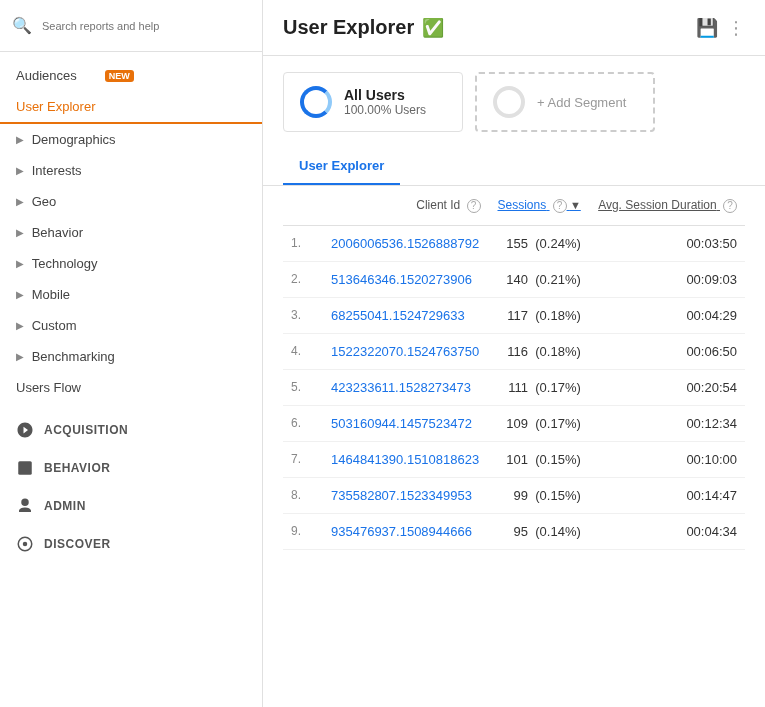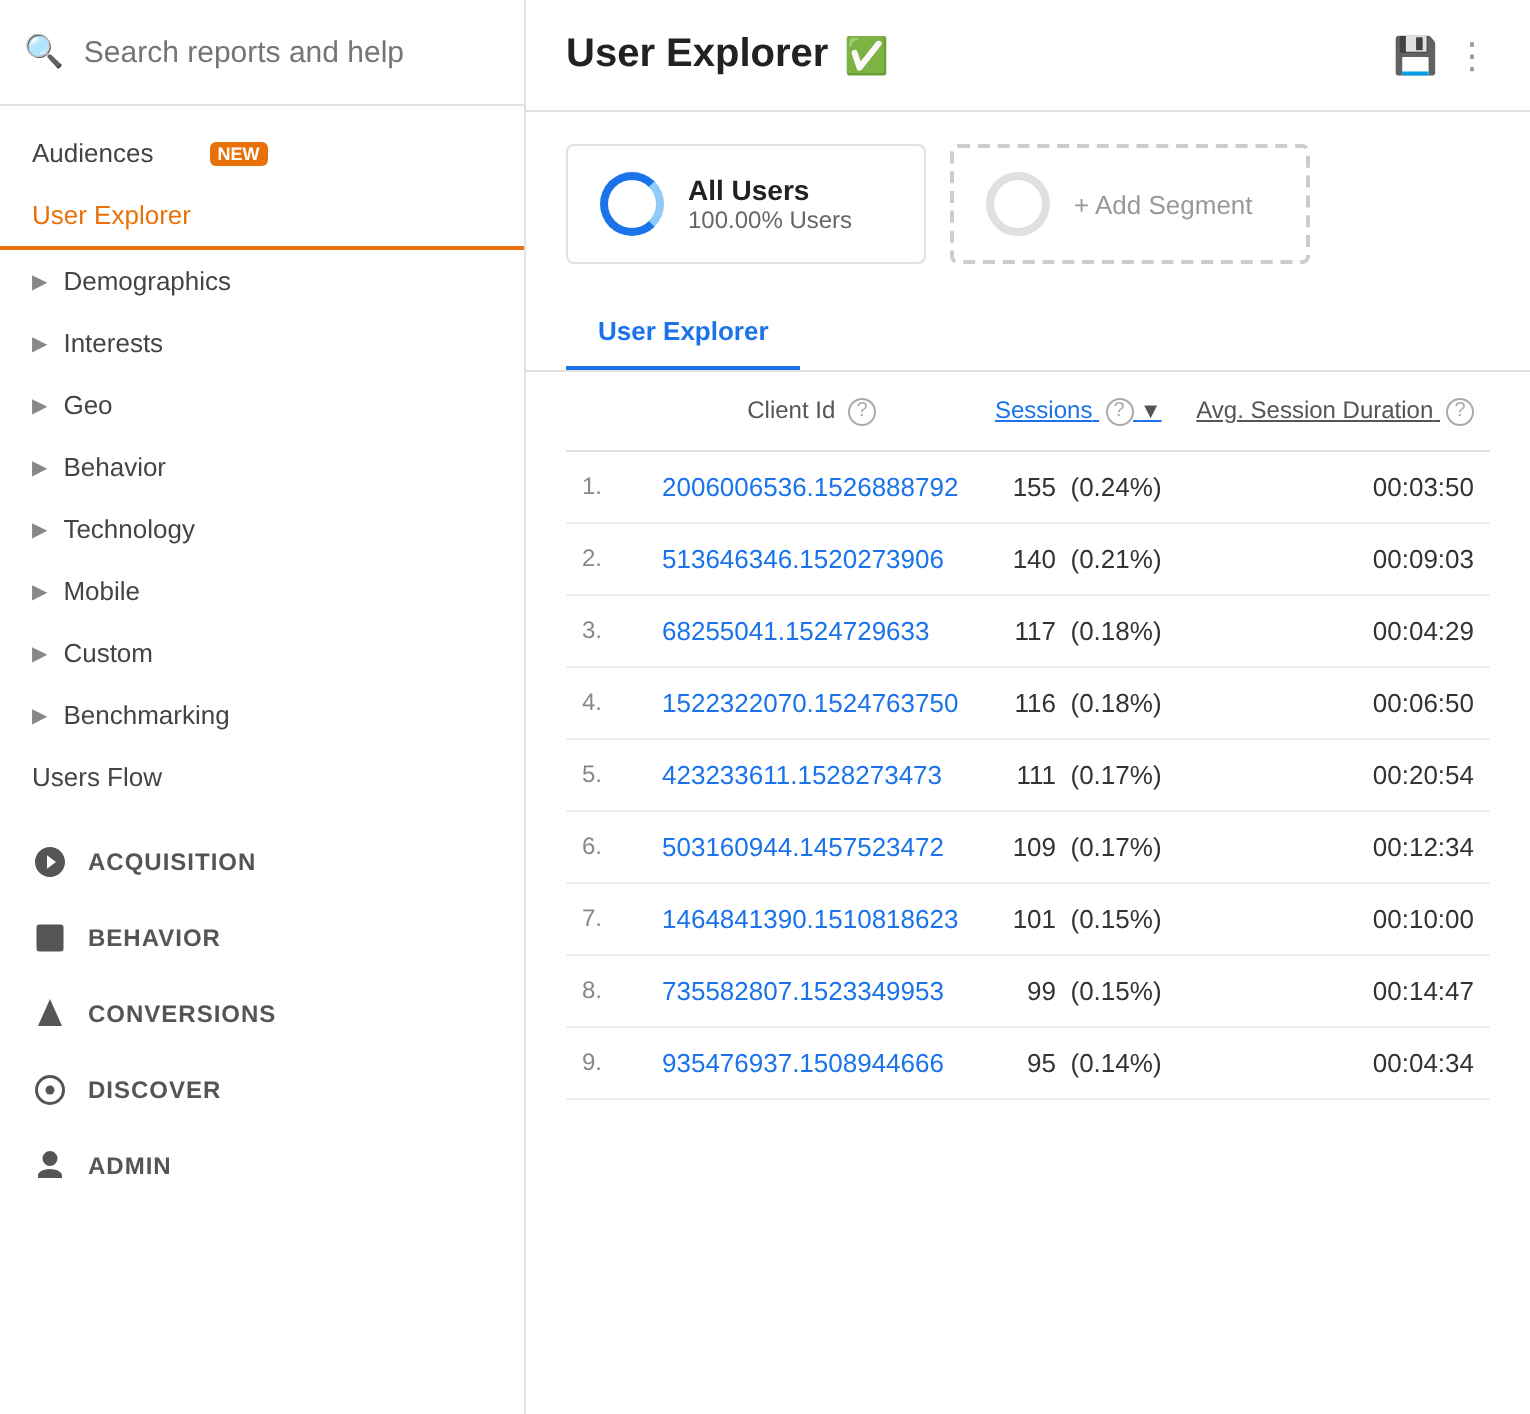--- a/index.html
+++ b/index.html
@@ -20,21 +20,21 @@
     .search-bar {
       display: flex;
       align-items: center;
       padding: 16px 12px;
       border-bottom: 1px solid #e0e0e0;
       gap: 10px;
     }
     .search-bar input {
       border: none;
       outline: none;
-      font-size: 15px;
+      font-size: 11px;
       color: #666;
       width: 100%;
       background: transparent;
     }
     .search-icon-wrap {
       color: #999;
       font-size: 16px;
     }
 
     .nav-section {
@@ -160,21 +160,21 @@
       border-collapse: collapse;
       font-size: 13px;
     }
 
     thead tr {
       border-bottom: 1px solid #e0e0e0;
     }
 
     th {
       padding: 12px 8px;
-      text-align: center;
+      text-align: right;
       color: #555;
       font-weight: normal;
       font-size: 12px;
       white-space: nowrap;
     }
     th.right { text-align: right; text-decoration: underline; }
     th.sorted { color: #1a73e8; }
 
     td {
       padding: 10px 8px;
@@ -286,36 +286,30 @@
     <span>ACQUISITION</span>
   </div>
   <div class="section-header">
     <svg width="18" height="18" viewBox="0 0 24 24">
         <rect x="3" y="3" width="18" height="18" rx="2" fill="#555"></rect>
       </svg>
     <span>BEHAVIOR</span>
   </div>
   <div class="section-header">
     <svg width="18" height="18" viewBox="0 0 24 24">
-        <polygon points="12,2 4,20 20,20" fill="#555"></polygon>
+        <path d="M12 2a5 5 0 0 1 5 5 5 5 0 0 1-5 5 5 5 0 0 1-5-5 5 5 0 0 1 5-5m0 12c5.33 0 8 2.67 8 4v2H4v-2c0-1.33 2.67-4 8-4z" fill="#555"></path>
       </svg>
-    <span>CONVERSIONS</span>
+    <span>ADMIN</span>
   </div>
   <div class="section-header">
     <svg width="18" height="18" viewBox="0 0 24 24">
         <circle cx="12" cy="12" r="9" fill="none" stroke="#555" stroke-width="2"></circle>
         <circle cx="12" cy="12" r="3" fill="#555"></circle>
       </svg>
     <span>DISCOVER</span>
-  </div>
-  <div class="section-header">
-    <svg width="18" height="18" viewBox="0 0 24 24">
-        <path d="M12 2a5 5 0 0 1 5 5 5 5 0 0 1-5 5 5 5 0 0 1-5-5 5 5 0 0 1 5-5m0 12c5.33 0 8 2.67 8 4v2H4v-2c0-1.33 2.67-4 8-4z" fill="#555"></path>
-      </svg>
-    <span>ADMIN</span>
   </div>
 </div>
 
 <div id="main">
   <div class="main-header">
     <div style="display:flex;align-items:center;gap:8px;">
       <span class="main-title">User Explorer</span>
       <span class="verified-icon">✅</span>
     </div>
     <div class="header-actions">

